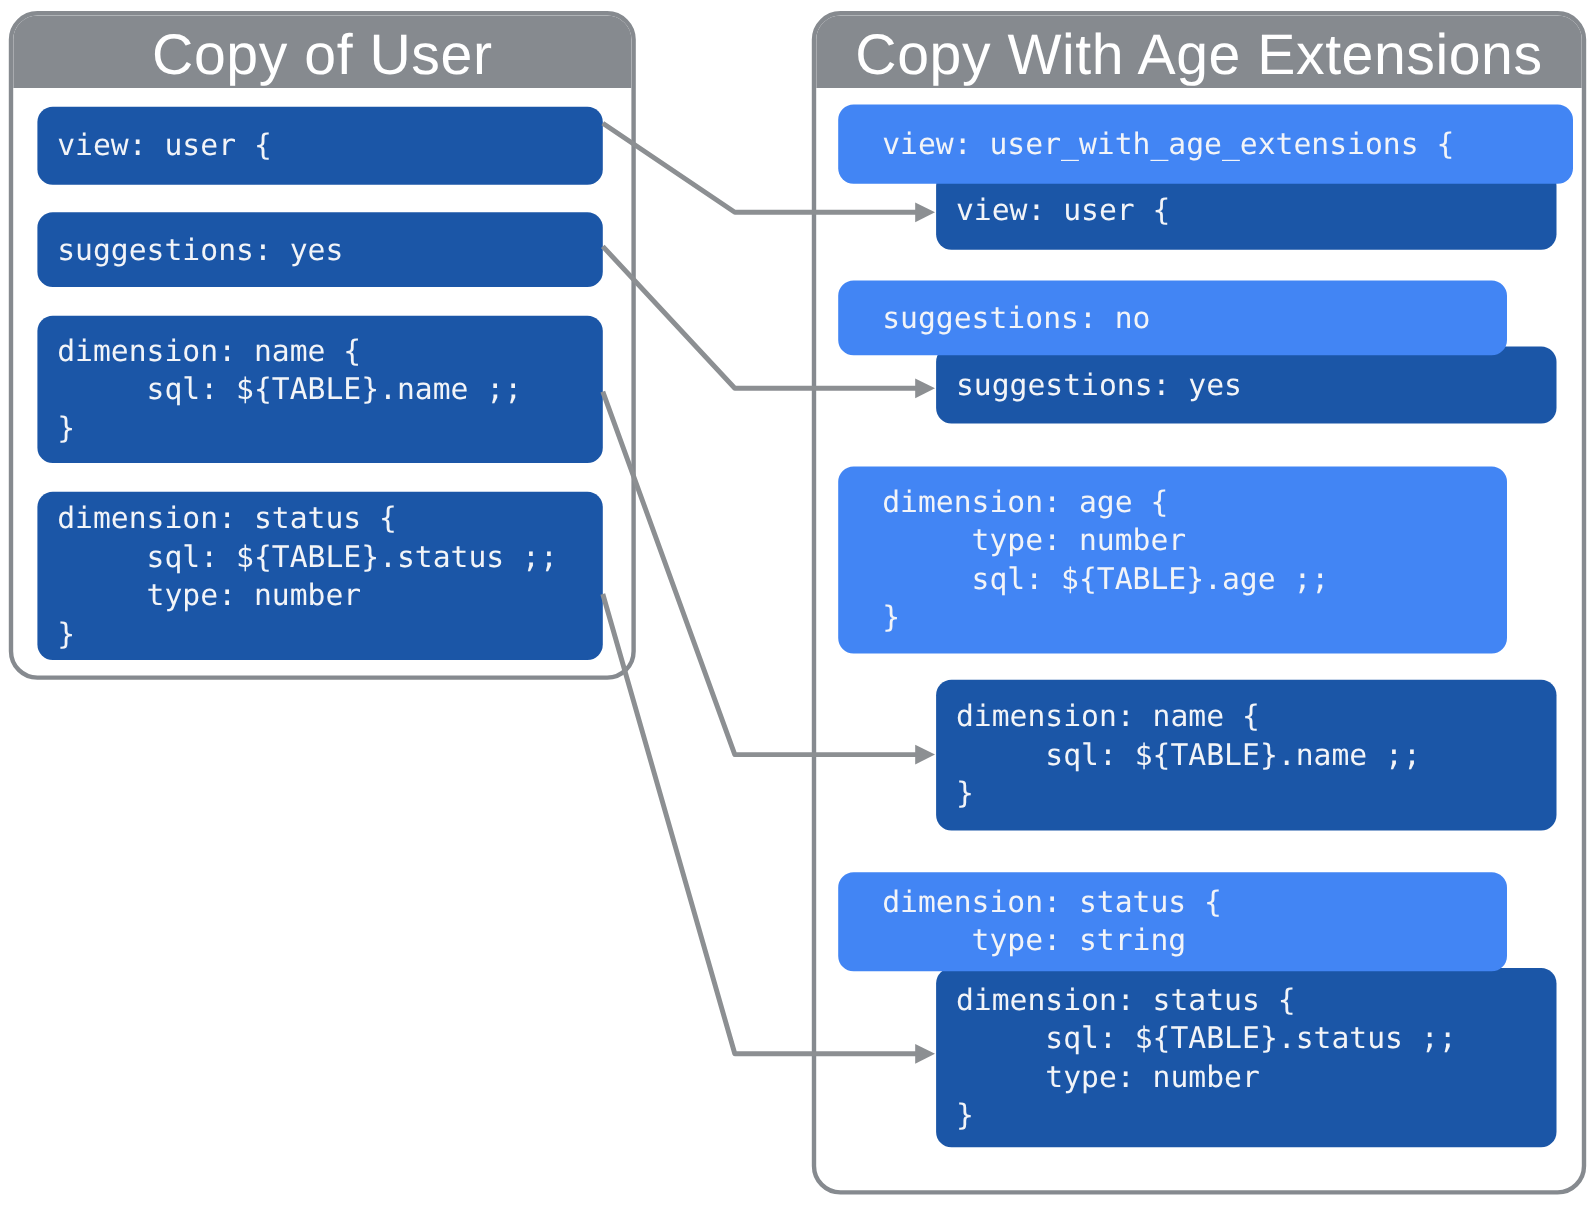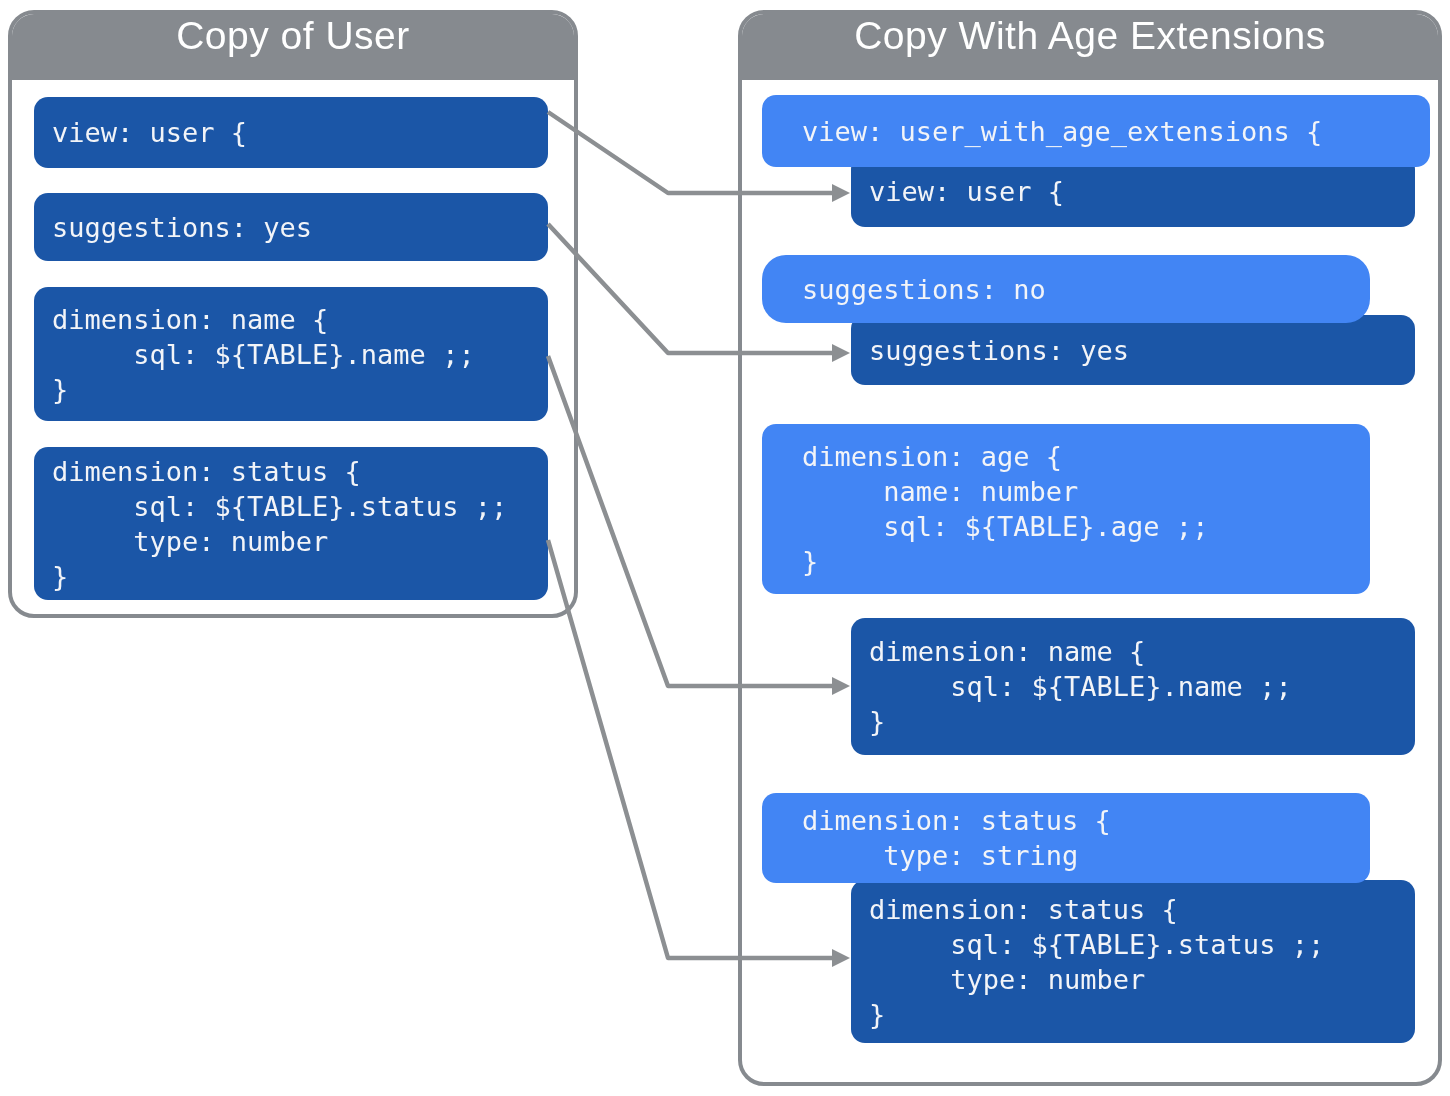--- a/index.html
+++ b/index.html
@@ -25,23 +25,23 @@
     border:4px solid var(--panel-border);
     border-radius:26px;
     background:#ffffff;
     box-sizing:border-box;
     overflow:hidden;
   }
   .panel-header{
     position:absolute;top:0;left:0;right:0;
     height:66px;
     background:var(--panel-header-bg);
-    display:flex;align-items:flex-start;justify-content:center;
+    display:flex;align-items:flex-end;justify-content:center;
     color:var(--panel-header-text);
-    font-size:39px;font-weight:500;letter-spacing:.5px;
+    font-size:52px;font-weight:500;letter-spacing:.5px;
   }
   .code-block{
     position:absolute;
     border-radius:14px;
     display:flex;align-items:center;
     box-sizing:border-box;
   }
   .code-block.dark{background:var(--dark-block-bg);z-index:2;}
   .code-block.light{background:var(--light-block-bg);z-index:3;}
   .code-block.dark .code{padding-left:18px;}
@@ -107,26 +107,26 @@
   <div class="code-block dark" style="left:851px;top:880px;width:564px;height:163px;">
     <pre class="code">dimension: status {
      sql: ${TABLE}.status ;;
      type: number
 }</pre>
   </div>
 
   <div class="code-block light" style="left:762px;top:95px;width:668px;height:72px;">
     <pre class="code">view: user_with_age_extensions {</pre>
   </div>
-  <div class="code-block light" style="left:762px;top:255px;width:608px;height:68px;border-radius:24px;">
+  <div class="code-block light" style="left:762px;top:255px;width:608px;height:68px;">
     <pre class="code">suggestions: no</pre>
   </div>
   <div class="code-block light" style="left:762px;top:424px;width:608px;height:170px;">
     <pre class="code">dimension: age {
-     name: number
+     type: number
      sql: ${TABLE}.age ;;
 }</pre>
   </div>
   <div class="code-block light" style="left:762px;top:793px;width:608px;height:90px;">
     <pre class="code">dimension: status {
      type: string</pre>
   </div>
 
   <svg id="arrow-layer" width="1450" height="1096" viewBox="0 0 1450 1096">
     <g stroke="#8c8f92" stroke-width="4.5" fill="none" stroke-linejoin="round" stroke-linecap="butt">

